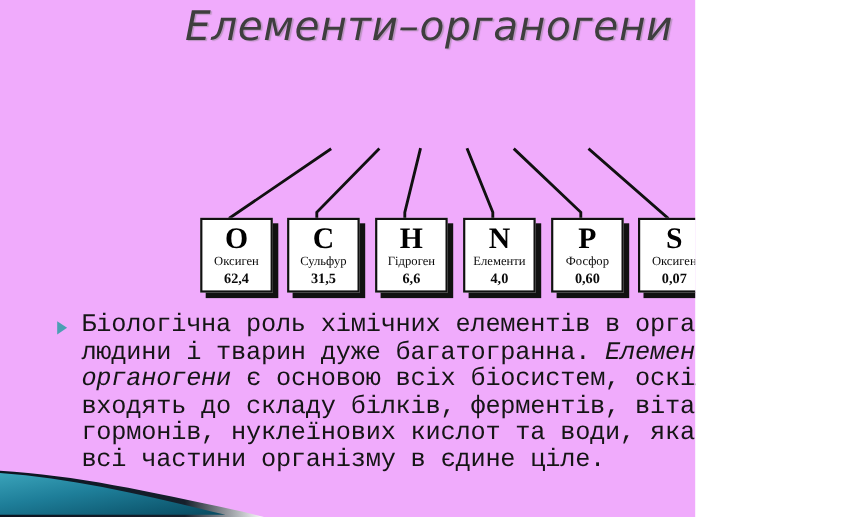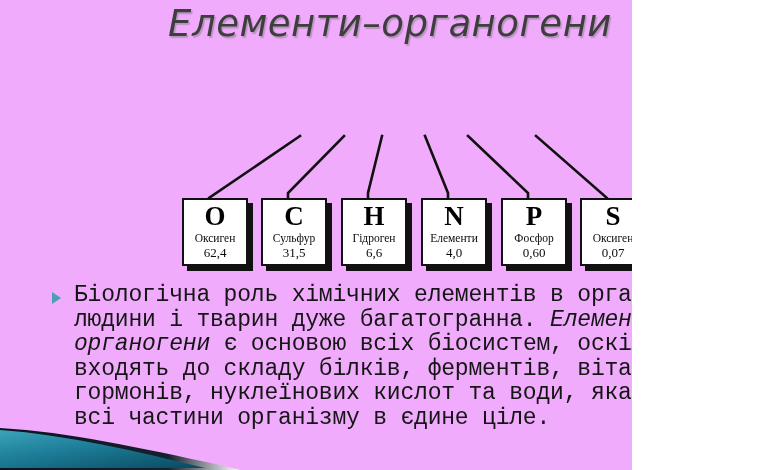--- a/index.html
+++ b/index.html
@@ -112,20 +112,21 @@
     font-family: "Liberation Serif", serif;
     font-size: 11.5px;
     line-height: 14px;
     color: #0a0a0a;
   }
   .elem-value {
     font-family: "Liberation Serif", serif;
     font-size: 13px;
     line-height: 15px;
     color: #0a0a0a;
+    font-weight: bold;
   }
 
   
   #body-block {
     position: absolute;
     left: 52px;
     top: 283px;
     width: 712px;
   }
   #bullet-marker {

